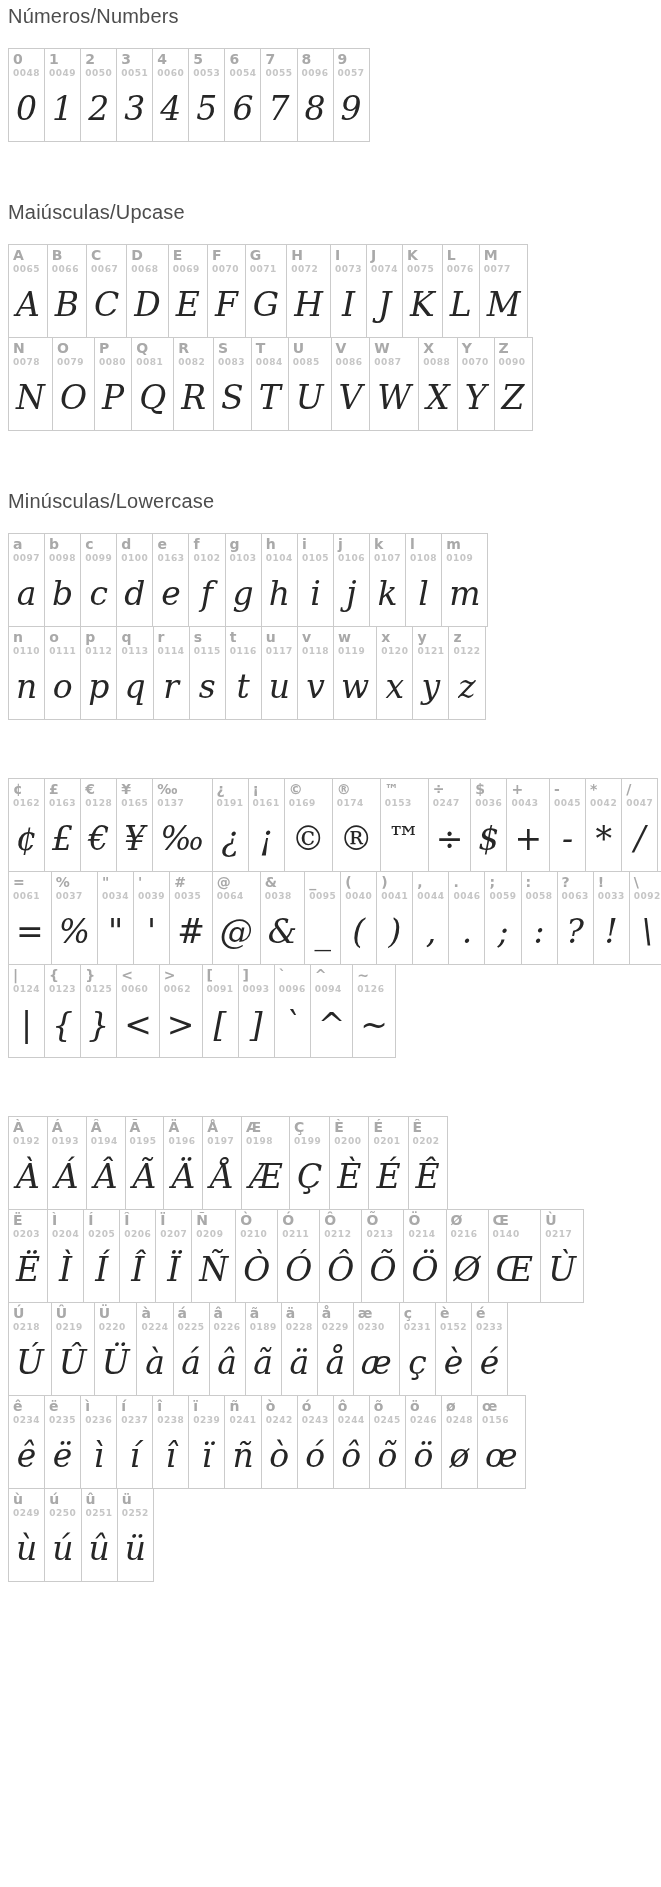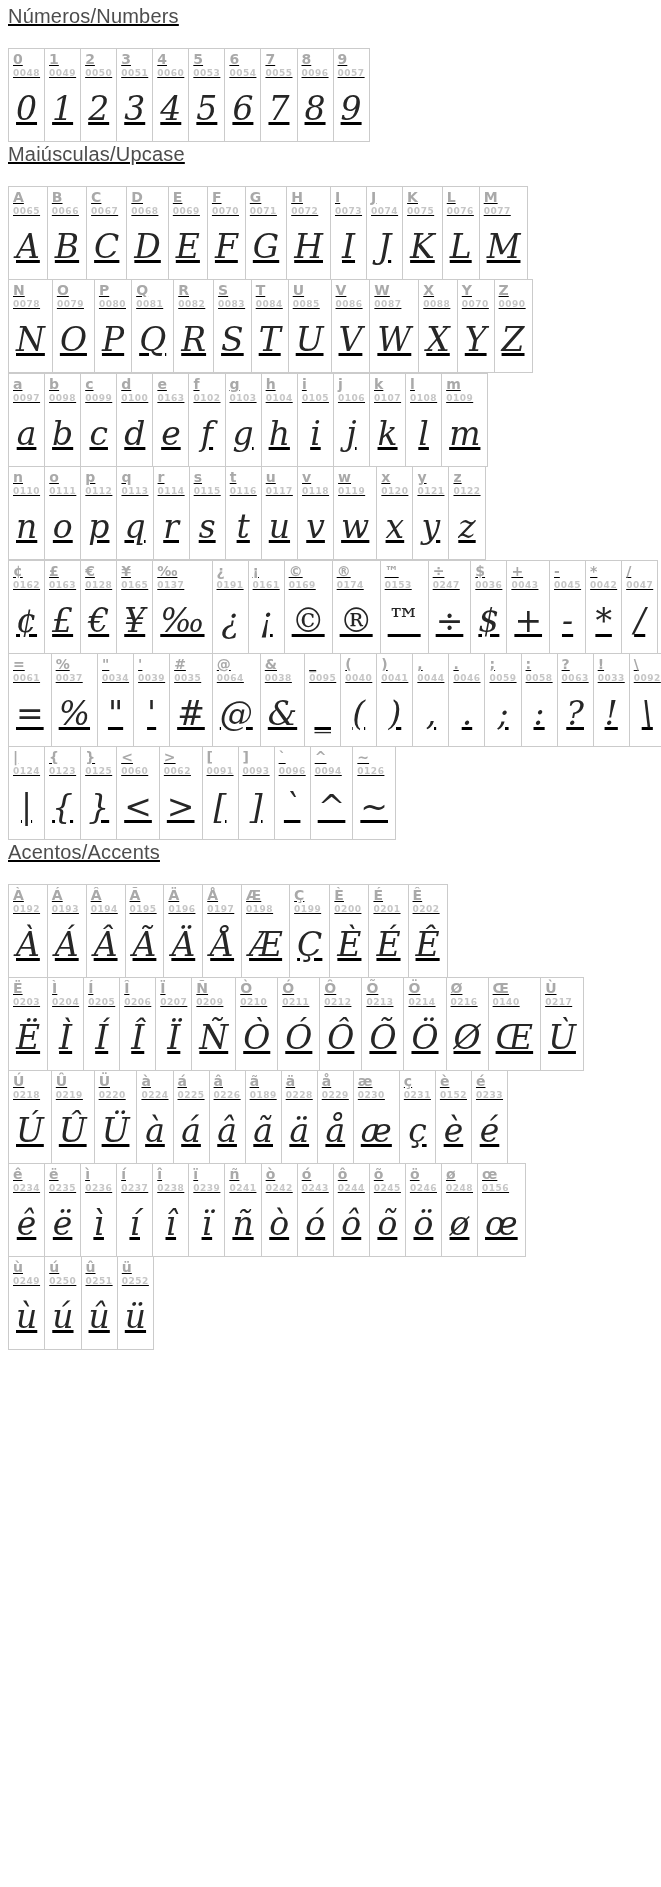--- a/index.html
+++ b/index.html
@@ -5,24 +5,23 @@
   html, body {
     margin: 0;
     padding: 0;
     background: #ffffff;
   }
   .page {
     width: 661px;
     padding: 4px 0 2px 8px;
     box-sizing: border-box;
     font-family: "DejaVu Sans", sans-serif;
-    text-decoration: underline;
   }
   .charmap-section { margin: 0; }
-  .charmap-section + .charmap-section { }
+  .charmap-section + .charmap-section { margin-top: 58px; }
   .section-title {
     font-family: "Liberation Sans", sans-serif;
     font-weight: 400;
     font-size: 20px;
     line-height: 24px;
     color: #4d4d4d;
     margin: 0 0 20px 0;
     letter-spacing: 0.2px;
   }
   .char-row {
@@ -335,20 +334,21 @@
           <div class="cell">
             <div class="cell-head">
               <div class="cell-char">Z</div>
               <div class="cell-code">0090</div>
             </div>
             <div class="cell-glyph">Z</div>
           </div>
         </div>
       </section>
       <section class="charmap-section">
+        <h2 class="section-title">Minúsculas/Lowercase</h2>
         <div class="char-row">
           <div class="cell">
             <div class="cell-head">
               <div class="cell-char">a</div>
               <div class="cell-code">0097</div>
             </div>
             <div class="cell-glyph">a</div>
           </div>
           <div class="cell">
             <div class="cell-head">
@@ -832,21 +832,20 @@
           <div class="cell">
             <div class="cell-head">
               <div class="cell-char">~</div>
               <div class="cell-code">0126</div>
             </div>
             <div class="cell-glyph">~</div>
           </div>
         </div>
       </section>
       <section class="charmap-section">
-        <h2 class="section-title">Acentos/Accents</h2>
         <div class="char-row">
           <div class="cell">
             <div class="cell-head">
               <div class="cell-char">À</div>
               <div class="cell-code">0192</div>
             </div>
             <div class="cell-glyph">À</div>
           </div>
           <div class="cell">
             <div class="cell-head">

